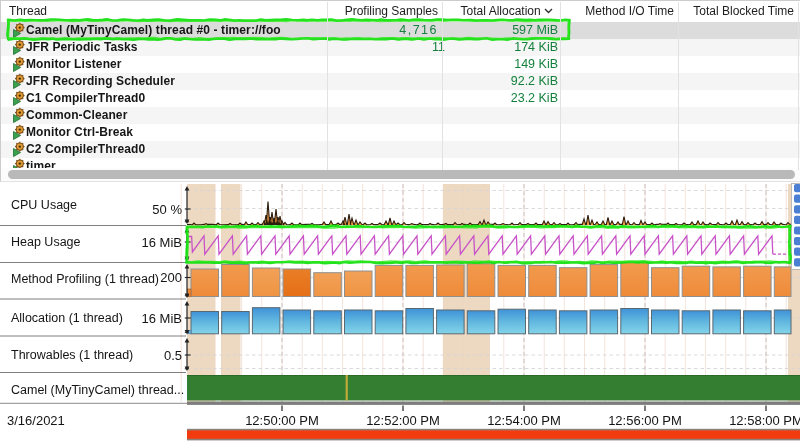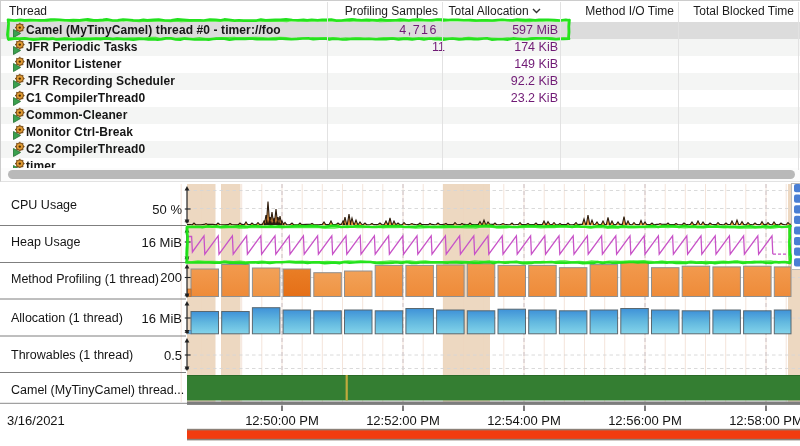--- a/index.html
+++ b/index.html
@@ -7,37 +7,37 @@
   font-family:"Liberation Sans", sans-serif; overflow:hidden; }
 #tbl { position:absolute; left:0; top:0; width:800px; height:182px;
   border-top:1px solid #cccccc; border-left:1px solid #cccccc; border-bottom:1px solid #e2e2e2; }
 .hdr { position:absolute; top:0; left:0; width:800px; height:35px; background:#fff;
   border-bottom:1px solid #d4d4d4; font-size:12px; color:#1d1d1d; }
 .hdr span { position:absolute; top:3px; }
 .colsep { position:absolute; top:0; width:1px; height:168px; background:#e2e2e2; z-index:5; }
 .trow { position:absolute; left:0; width:800px; height:17px; font-size:12px; }
 .tname { position:absolute; left:25px; top:0; height:18px; line-height:17px;
   font-weight:bold; color:#161616; white-space:nowrap; letter-spacing:0.1px;}
-.num { position:absolute; top:0; height:30px; line-height:17px; font-size:12.5px; color:#701a75; }
+.num { position:absolute; top:0; height:30px; line-height:17px; font-size:12.5px; color:#15803d; }
 .ric { position:absolute; left:12px; top:0; }
 #sbar { position:absolute; left:0; top:167px; width:800px; height:13px; background:#fcfcfc; }
 #sbar .thumb { position:absolute; left:7px; top:2px; width:787px; height:9px;
   background:#b9b9b9; border-radius:5px; }
 #chart { position:absolute; left:0; top:183px; }
 .rl { font-size:12.5px; fill:#141414; }
 .vl { font-size:13px; fill:#141414; }
 .tl { font-size:13px; fill:#141414; }
 </style>
 </head>
 <body>
 <div id="tbl">
   <div class="hdr">
     <span style="left:8px">Thread</span>
     <span style="right:363px">Profiling Samples</span>
-    <span style="right:260px">Total Allocation&nbsp;<svg width="9" height="7" style="margin-bottom:1px">
+    <span style="right:248px">Total Allocation&nbsp;<svg width="9" height="7" style="margin-bottom:1px">
           <path d="M1,2 L4.5,5.5 L8,2" stroke="#333" fill="none" stroke-width="1.4"></path>
         </svg></span>
     <span style="right:127px">Method I/O Time</span>
     <span style="right:7px">Total Blocked Time</span>
   </div>
   <div class="colsep" style="left:326px;top:1px"></div>
   <div class="colsep" style="left:441px;top:1px"></div>
   <div class="colsep" style="left:559px;top:1px"></div>
   <div class="colsep" style="left:677px;top:1px"></div>
   <div class="colsep" style="left:797px;top:1px"></div>

